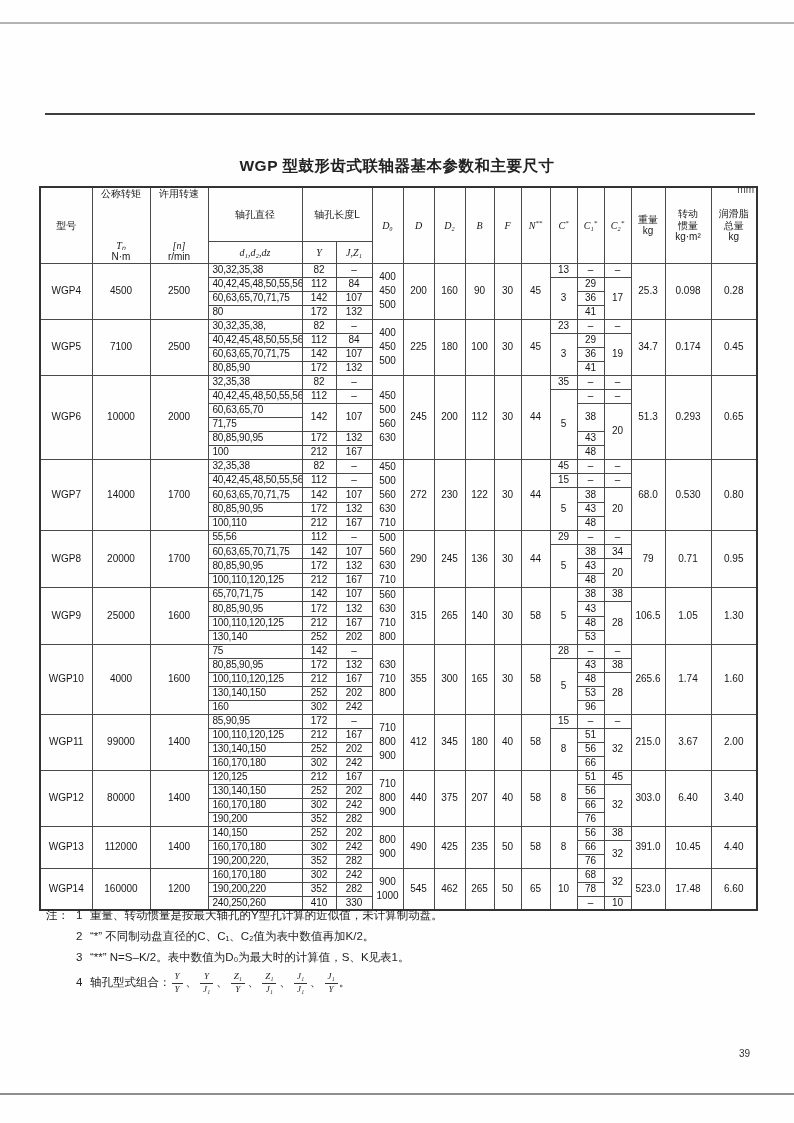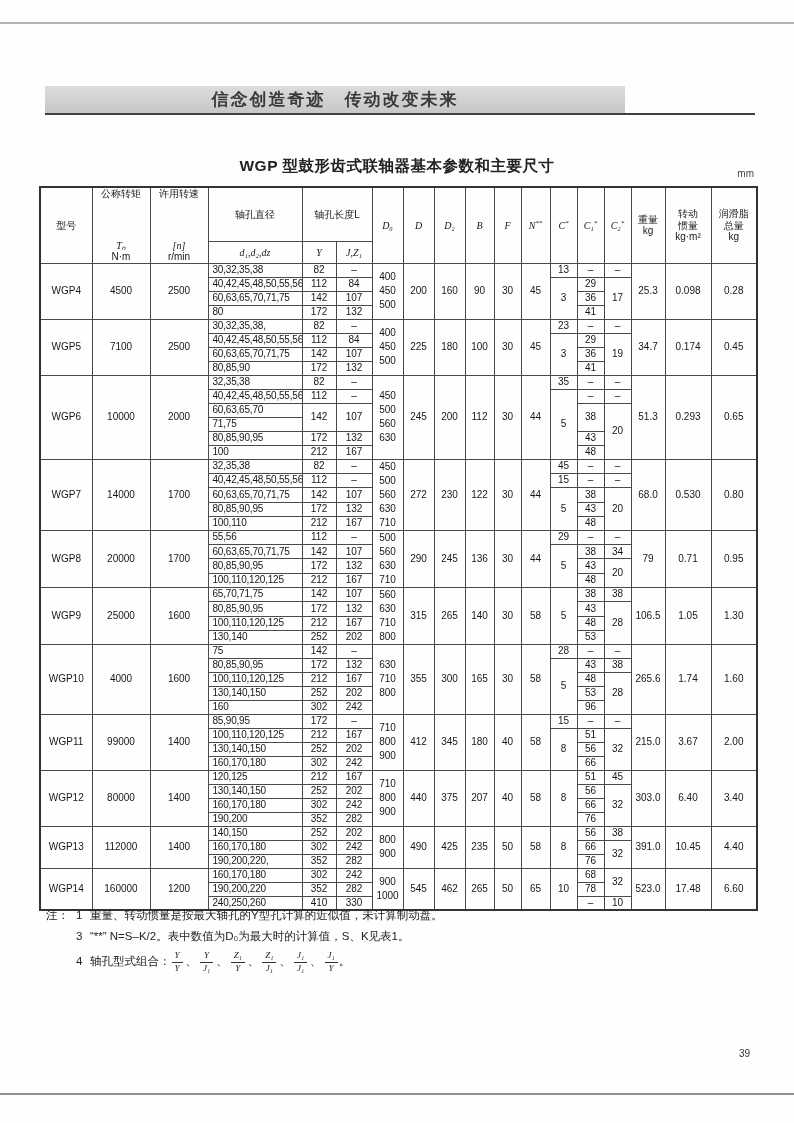--- a/index.html
+++ b/index.html
@@ -1,21 +1,21 @@
 <!DOCTYPE html>
 <html><head>
 <meta charset="utf-8">
 <style>
   html,body{margin:0;padding:0;background:#ffffff;font-family:"Liberation Sans",sans-serif;}
   .page{position:relative;width:794px;height:1123px;background:#fefefe;margin:0 auto;overflow:hidden;color:#1c1c1c;}
   .top-rule{position:absolute;top:22px;left:0;width:794px;height:2px;background:#b3b3b3;}
   .banner{position:absolute;top:86px;left:45px;width:580px;height:27px;background:linear-gradient(#dcdcdc,#c7c7c7);display:flex;align-items:center;justify-content:center;font-size:17px;font-weight:bold;color:#3a3a3a;letter-spacing:2px;}
   .banner-rule{position:absolute;top:113px;left:45px;width:710px;height:2px;background:#3f3f3f;}
   .doc-title{position:absolute;top:156px;left:40px;width:714px;text-align:center;font-size:15.5px;font-weight:bold;color:#222;letter-spacing:0.5px;}
-  .unit-label{position:absolute;top:168px;right:40px;font-size:10px;color:#444;}
+  .unit-label{position:absolute;top:184px;right:40px;font-size:10px;color:#444;}
   table.spec{position:absolute;top:186px;left:39px;width:717px;border-collapse:collapse;table-layout:fixed;font-size:10px;color:#161616;border:2px solid #333;}
   table.spec td,table.spec th{border:1px solid #4a4a4a;text-align:center;vertical-align:middle;padding:0 1px;overflow:hidden;font-weight:normal;line-height:1.15;}
   table.spec thead tr:first-child{height:36px;}
   table.spec thead tr:last-child{height:14px;}
   table.spec tbody tr{height:14px;}
   .bore{text-align:left !important;padding-left:4px !important;white-space:nowrap;font-size:10px;letter-spacing:-0.2px;}
   .var{font-style:italic;font-family:"Liberation Serif",serif;margin-top:40px;}
   sup{font-size:7px;}
   td[data-name="cell-d0"] div{line-height:14px;}
   .notes{position:absolute;top:908px;left:46px;width:700px;font-size:11.5px;color:#222;}
@@ -27,23 +27,20 @@
   .frac .fden{display:block;padding:0 3px;}
   .frac-sep{margin:0 2px;}
   .pageno{position:absolute;top:1048px;right:44px;font-size:10px;color:#333;}
   .bottom-rule{position:absolute;top:1093px;left:0;width:794px;height:2px;background:#8f8f8f;}
 </style>
 </head>
 <body>
 
 <div class="page" data-name="document-page">
   <div class="top-rule" data-name="top-divider"></div>
-  <div class="banner" data-name="slogan-banner">
-    <span data-name="slogan-text">信念创造奇迹　传动改变未来</span>
-  </div>
   <div class="banner-rule" data-name="banner-divider"></div>
   <div class="doc-title" data-name="page-title">WGP 型鼓形齿式联轴器基本参数和主要尺寸</div>
   <div class="unit-label" data-name="unit-label">mm</div>
 
   <table class="spec" data-name="spec-table">
     <colgroup data-name="column-widths">
       <col style="width:52px">
         <col style="width:58px">
         <col style="width:58px">
         <col style="width:94px">
@@ -603,19 +600,20 @@
           <td data-name="cell-length-y">410</td>
           <td data-name="cell-length-jz">330</td>
           <td data-name="cell-C1">–</td>
           <td data-name="cell-C2">10</td>
         </tr>
       </tbody>
   </table>
 
   <div class="notes" id="notes" data-name="notes-section">
       <div class="note-line" data-name="note-line"><span class="note-label" data-name="notes-label">注：</span><span class="note-num" data-name="note-number">1</span><span data-name="note-text">重量、转动惯量是按最大轴孔的Y型孔计算的近似值，未计算制动盘。</span></div>
+      <div class="note-line" data-name="note-line"><span class="note-num" data-name="note-number">2</span><span data-name="note-text">“*” 不同制动盘直径的C、C₁、C₂值为表中数值再加K/2。</span></div>
       <div class="note-line" data-name="note-line"><span class="note-num" data-name="note-number">3</span><span data-name="note-text">“**” N=S–K/2。表中数值为D₀为最大时的计算值，S、K见表1。</span></div>
       <div class="note-line" data-name="note-line"><span class="note-num" data-name="note-number">4</span><span data-name="note-text">轴孔型式组合：</span><span class="frac" data-name="bore-combination-fraction"><span class="fnum" data-name="fraction-numerator">Y</span><span class="fden" data-name="fraction-denominator">Y</span></span><span class="frac-sep" data-name="fraction-separator">、</span><span class="frac" data-name="bore-combination-fraction"><span class="fnum" data-name="fraction-numerator">Y</span><span class="fden" data-name="fraction-denominator">J₁</span></span><span class="frac-sep" data-name="fraction-separator">、</span><span class="frac" data-name="bore-combination-fraction"><span class="fnum" data-name="fraction-numerator">Z₁</span><span class="fden" data-name="fraction-denominator">Y</span></span><span class="frac-sep" data-name="fraction-separator">、</span><span class="frac" data-name="bore-combination-fraction"><span class="fnum" data-name="fraction-numerator">Z₁</span><span class="fden" data-name="fraction-denominator">J₁</span></span><span class="frac-sep" data-name="fraction-separator">、</span><span class="frac" data-name="bore-combination-fraction"><span class="fnum" data-name="fraction-numerator">J₁</span><span class="fden" data-name="fraction-denominator">J₁</span></span><span class="frac-sep" data-name="fraction-separator">、</span><span class="frac" data-name="bore-combination-fraction"><span class="fnum" data-name="fraction-numerator">J₁</span><span class="fden" data-name="fraction-denominator">Y</span></span><span data-name="note-suffix">。</span></div>
     </div>
 
   <div class="pageno" data-name="page-number">39</div>
   <div class="bottom-rule" data-name="bottom-divider"></div>
 </div>
 
 </body></html>

